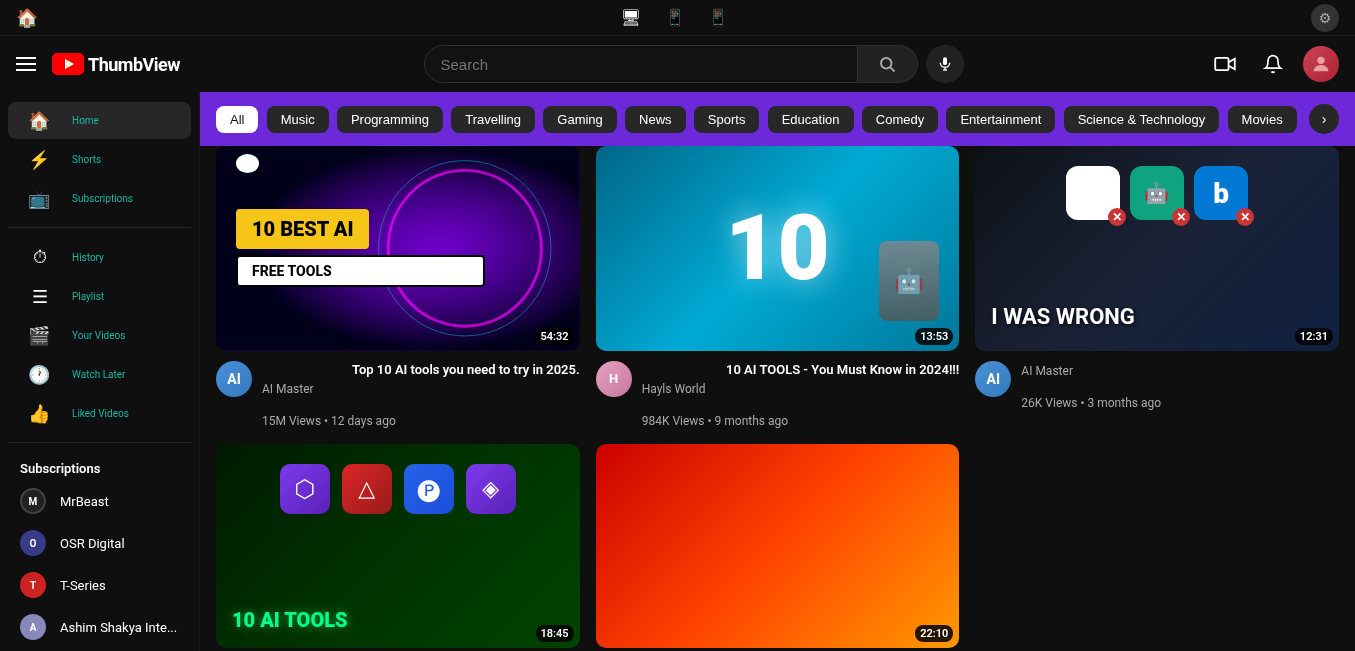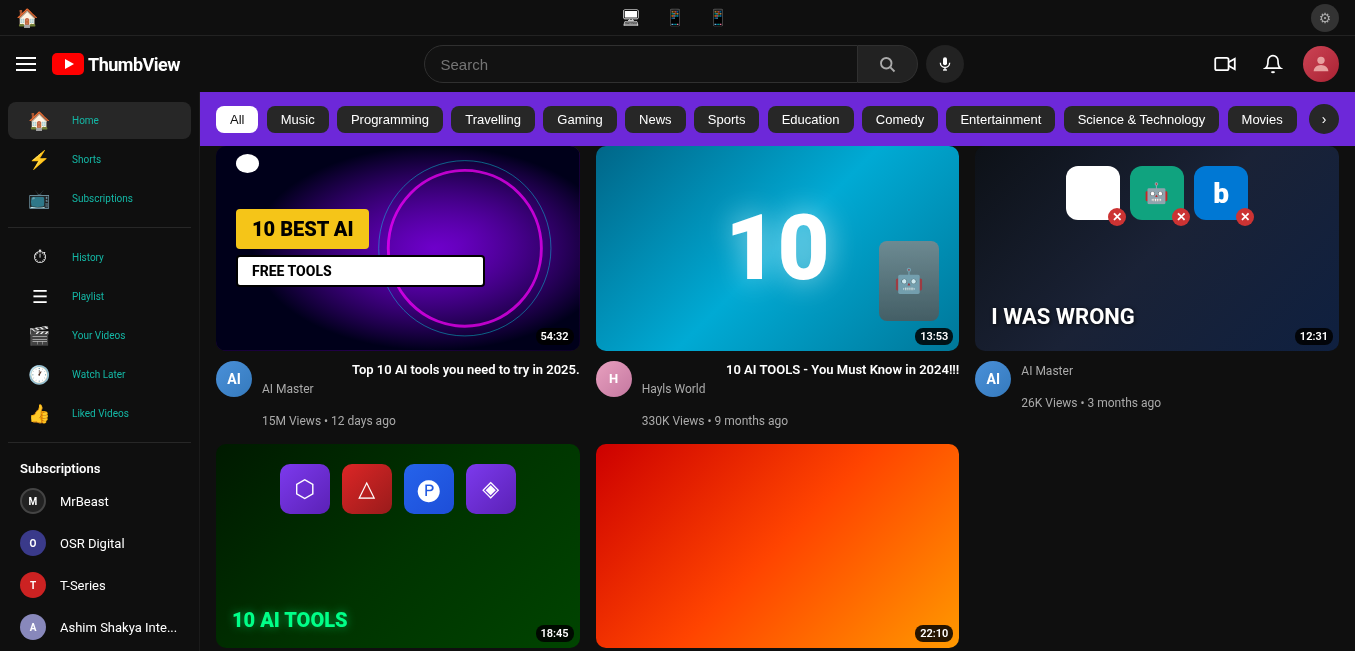--- a/index.html
+++ b/index.html
@@ -569,21 +569,21 @@
             <div style="width:60px;height:80px;background:linear-gradient(180deg,#888,#555);border-radius:8px;opacity:0.8;display:flex;align-items:center;justify-content:center;font-size:24px;">🤖</div>
           </div>
           <div class="duration-badge">13:53</div>
         </div>
         <div class="video-info">
           <div class="channel-avatar ch-avatar-2" style="width:36px;height:36px;border-radius:50%;background:linear-gradient(135deg,#e8a0bf,#c478a0);display:flex;align-items:center;justify-content:center;font-size:13px;font-weight:700;flex-shrink:0;">H</div>
           <div class="video-meta">
             <div class="video-title">10 AI TOOLS - You Must Know in 2024!!!</div>
             <div class="channel-name">Hayls World</div>
             <div class="video-stats">
-              <span>330K Views</span> • <span>9 months ago</span>
+              <span>984K Views</span> • <span>9 months ago</span>
             </div>
           </div>
         </div>
       </div>
 
       <div class="video-card">
         <div class="thumbnail-wrap" style="background:linear-gradient(135deg,#0d1117,#1a2236,#0f2040);display:flex;align-items:center;justify-content:center;position:relative;overflow:hidden;">
 
           <div style="display:flex;gap:10px;align-items:center;position:absolute;top:20px;left:50%;transform:translateX(-50%);">
             <div style="width:54px;height:54px;background:#fff;border-radius:12px;display:flex;align-items:center;justify-content:center;font-size:28px;position:relative;">G<div style="position:absolute;bottom:-6px;right:-6px;background:#cc3333;border-radius:50%;width:18px;height:18px;display:flex;align-items:center;justify-content:center;color:white;font-size:12px;font-weight:900;">✕</div></div>

